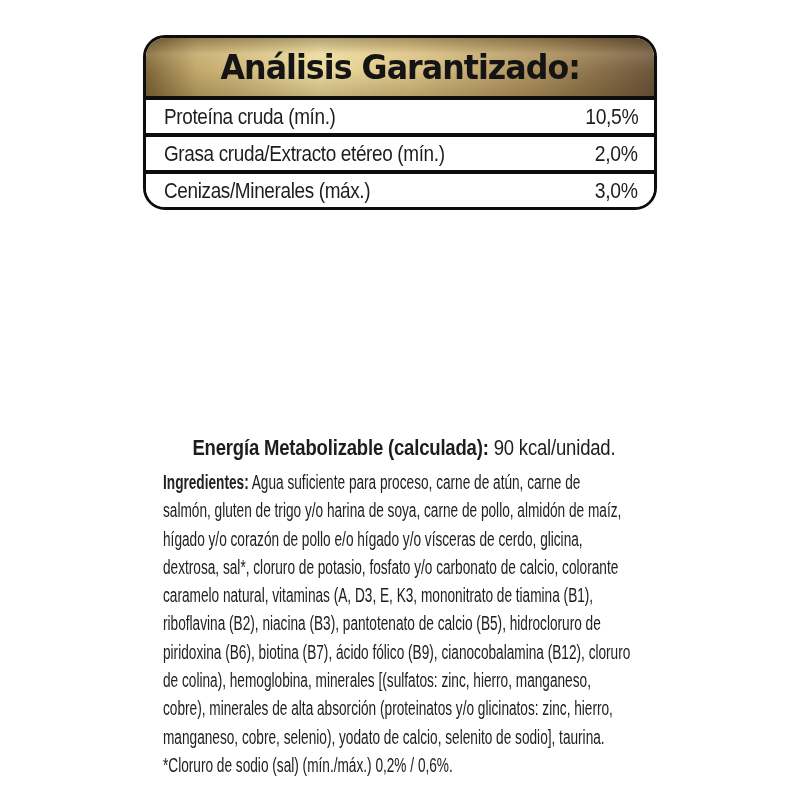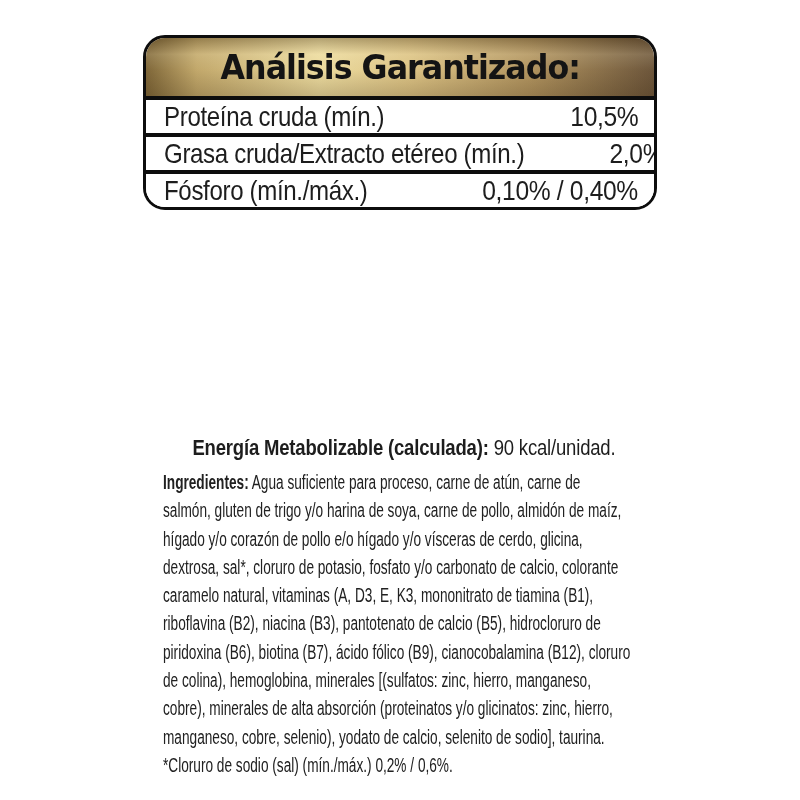--- a/index.html
+++ b/index.html
@@ -40,21 +40,21 @@
     color: #141414;
     transform: scaleX(0.96);
     white-space: nowrap;
   }
 
   .analysis-table { background: #ffffff; }
   .analysis-row {
     display: flex; justify-content: space-between; align-items: center;
     height: 33px; line-height: 33px;
     padding: 0 16px 0 18px;
-    font-size: 28px;
+    font-size: 22px;
     letter-spacing: -0.4px;
     white-space: nowrap;
     gap: 19px;
   }
   .analysis-row + .analysis-row { border-top: 2px solid #0d0d0d; }
   .analysis-row:not(:last-child) { border-bottom: 2px solid #0d0d0d; }
   .row-label { display: inline-block; transform: scaleX(0.86); transform-origin: left center; }
   .row-value { display: inline-block; transform: scaleX(0.88); transform-origin: right center; }
 
   
@@ -95,22 +95,22 @@
     <div class="analysis-table">
       <div class="analysis-row">
         <span class="row-label">Proteína cruda (mín.)</span>
         <span class="row-value">10,5%</span>
       </div>
       <div class="analysis-row">
         <span class="row-label">Grasa cruda/Extracto etéreo (mín.)</span>
         <span class="row-value">2,0%</span>
       </div>
       <div class="analysis-row">
-        <span class="row-label">Fósforo (mín./máx.)</span>
-        <span class="row-value">0,10% / 0,40%</span>
+        <span class="row-label">Cenizas/Minerales (máx.)</span>
+        <span class="row-value">3,0%</span>
       </div>
     </div>
   </div>
 
   <div class="energy-line">
     <span class="energy-inner"><b class="energy-label">Energía Metabolizable (calculada):</b><span> 90 kcal/unidad.</span></span>
   </div>
 
   <div class="ingredients-block">
     <div class="ing-line"><b class="ing-label">Ingredientes:</b><span> Agua suficiente para proceso, carne de atún, carne de</span></div>

